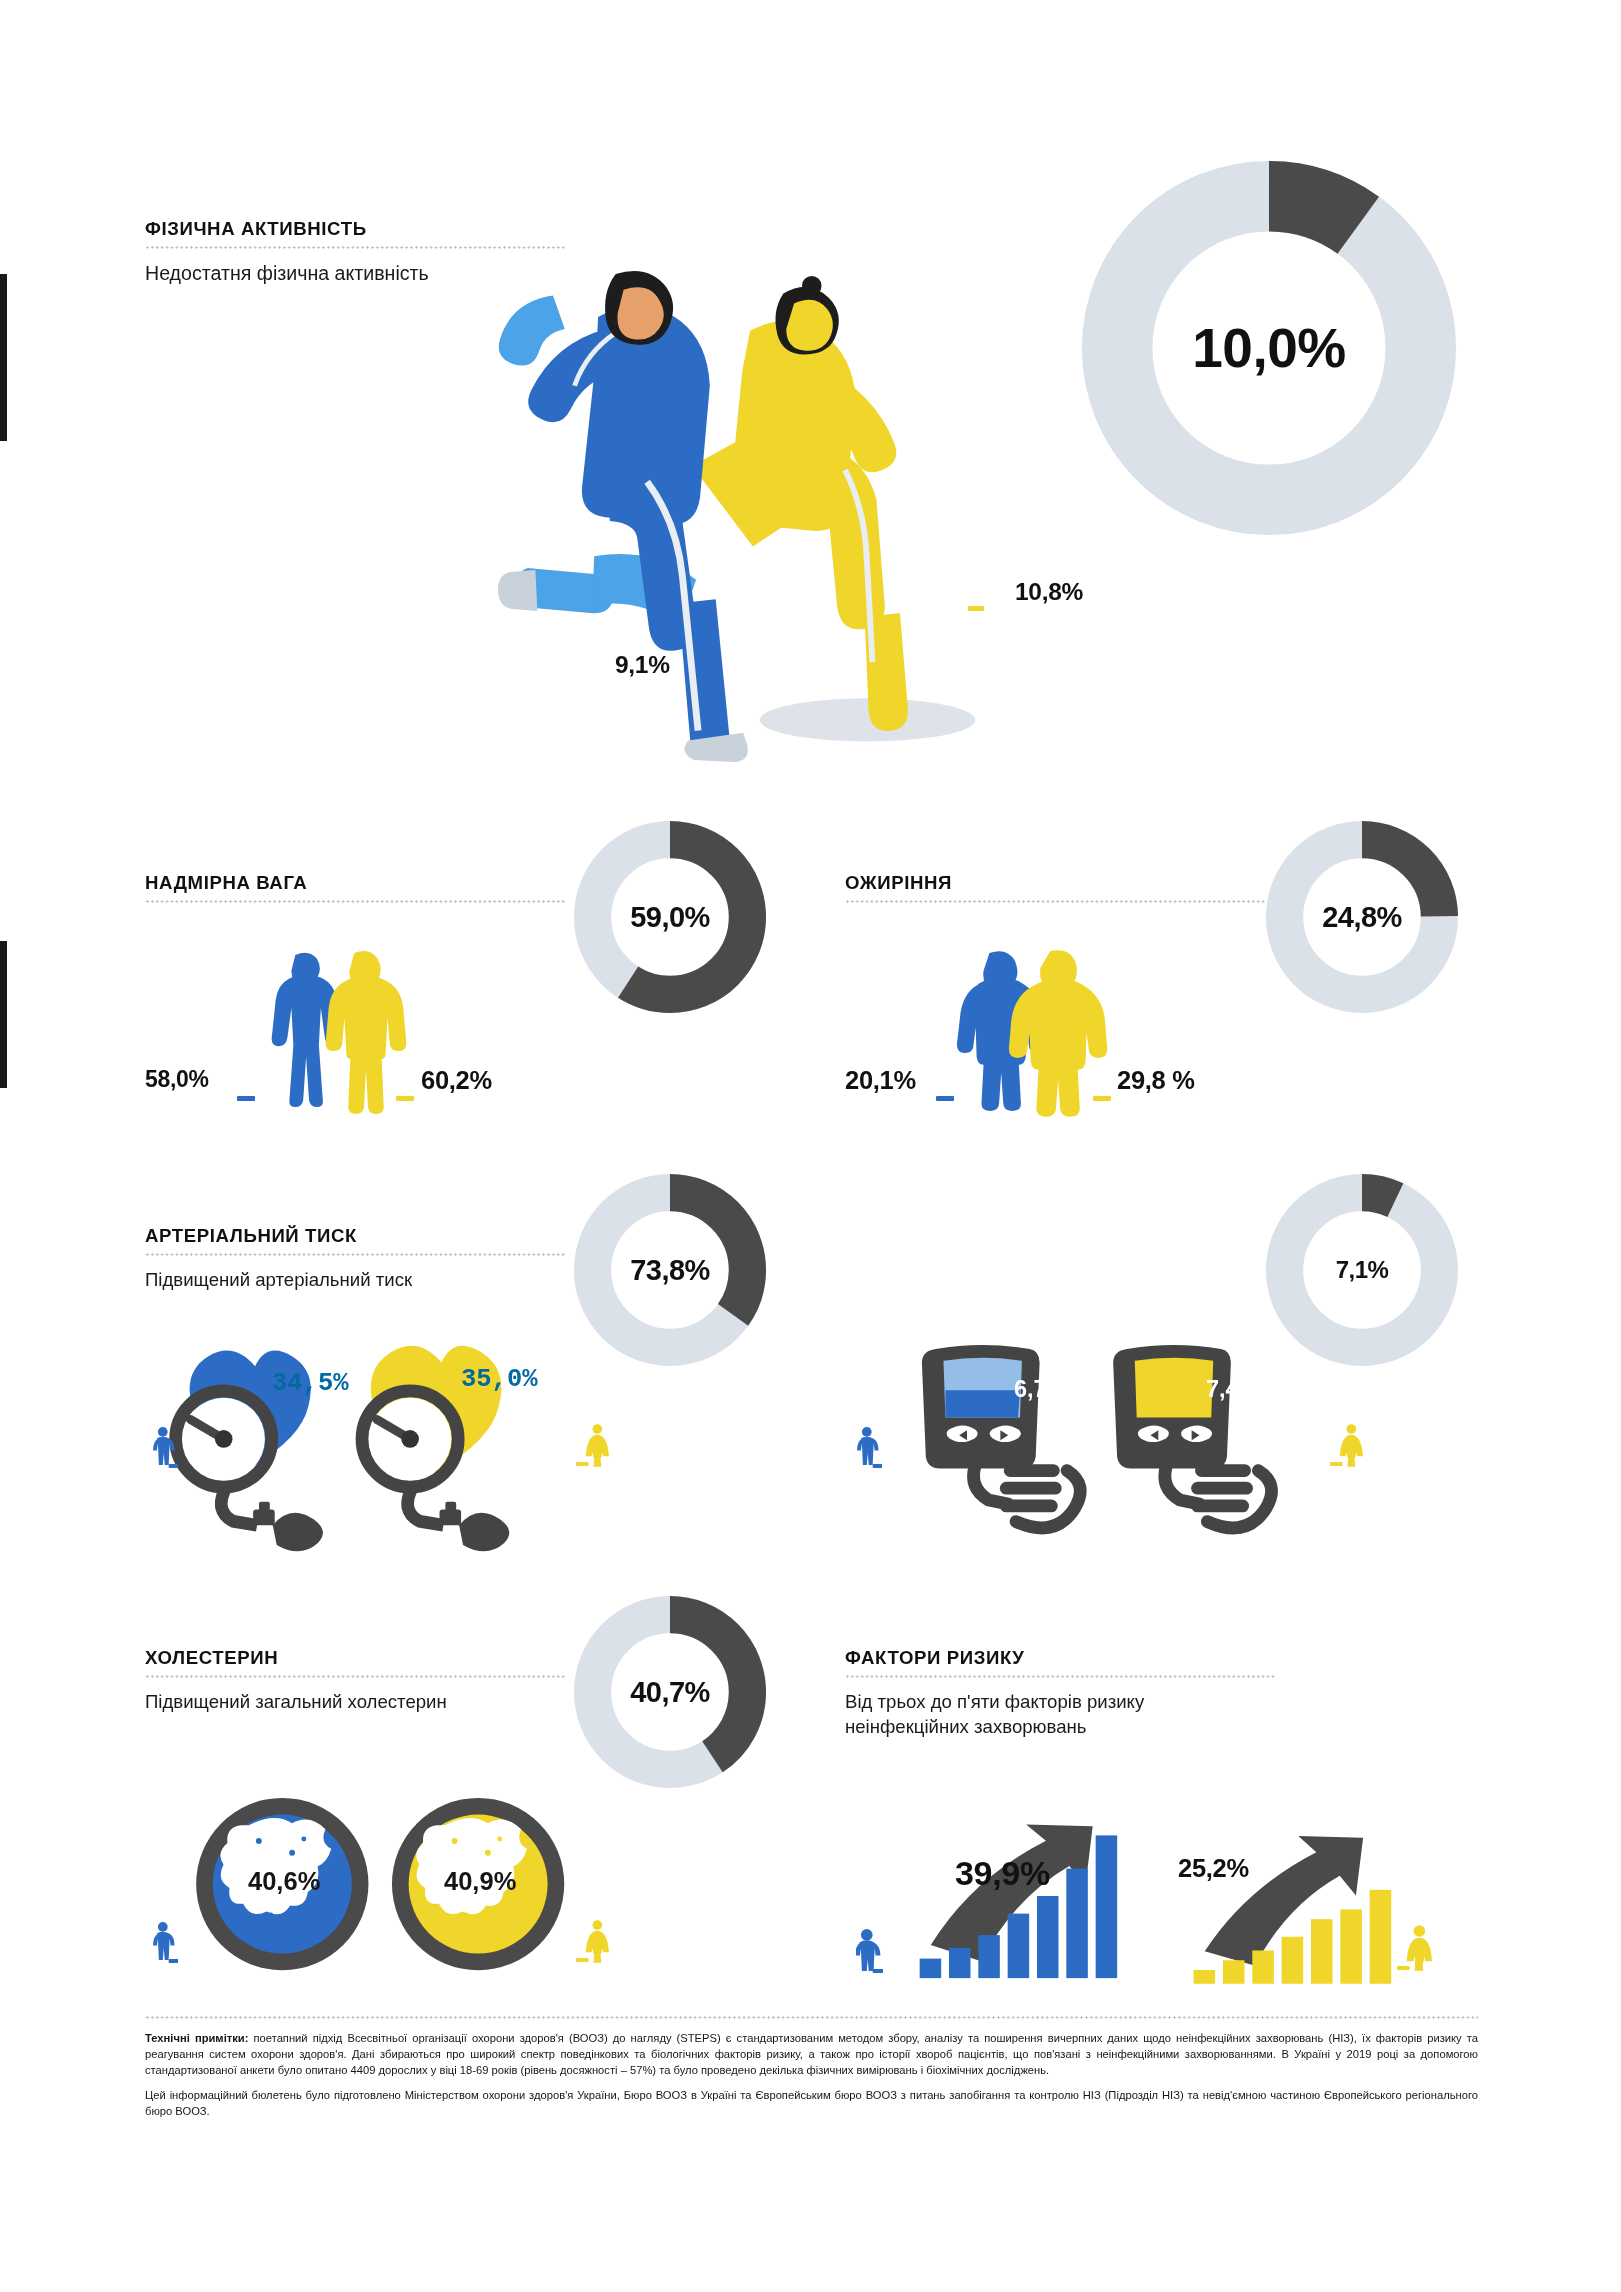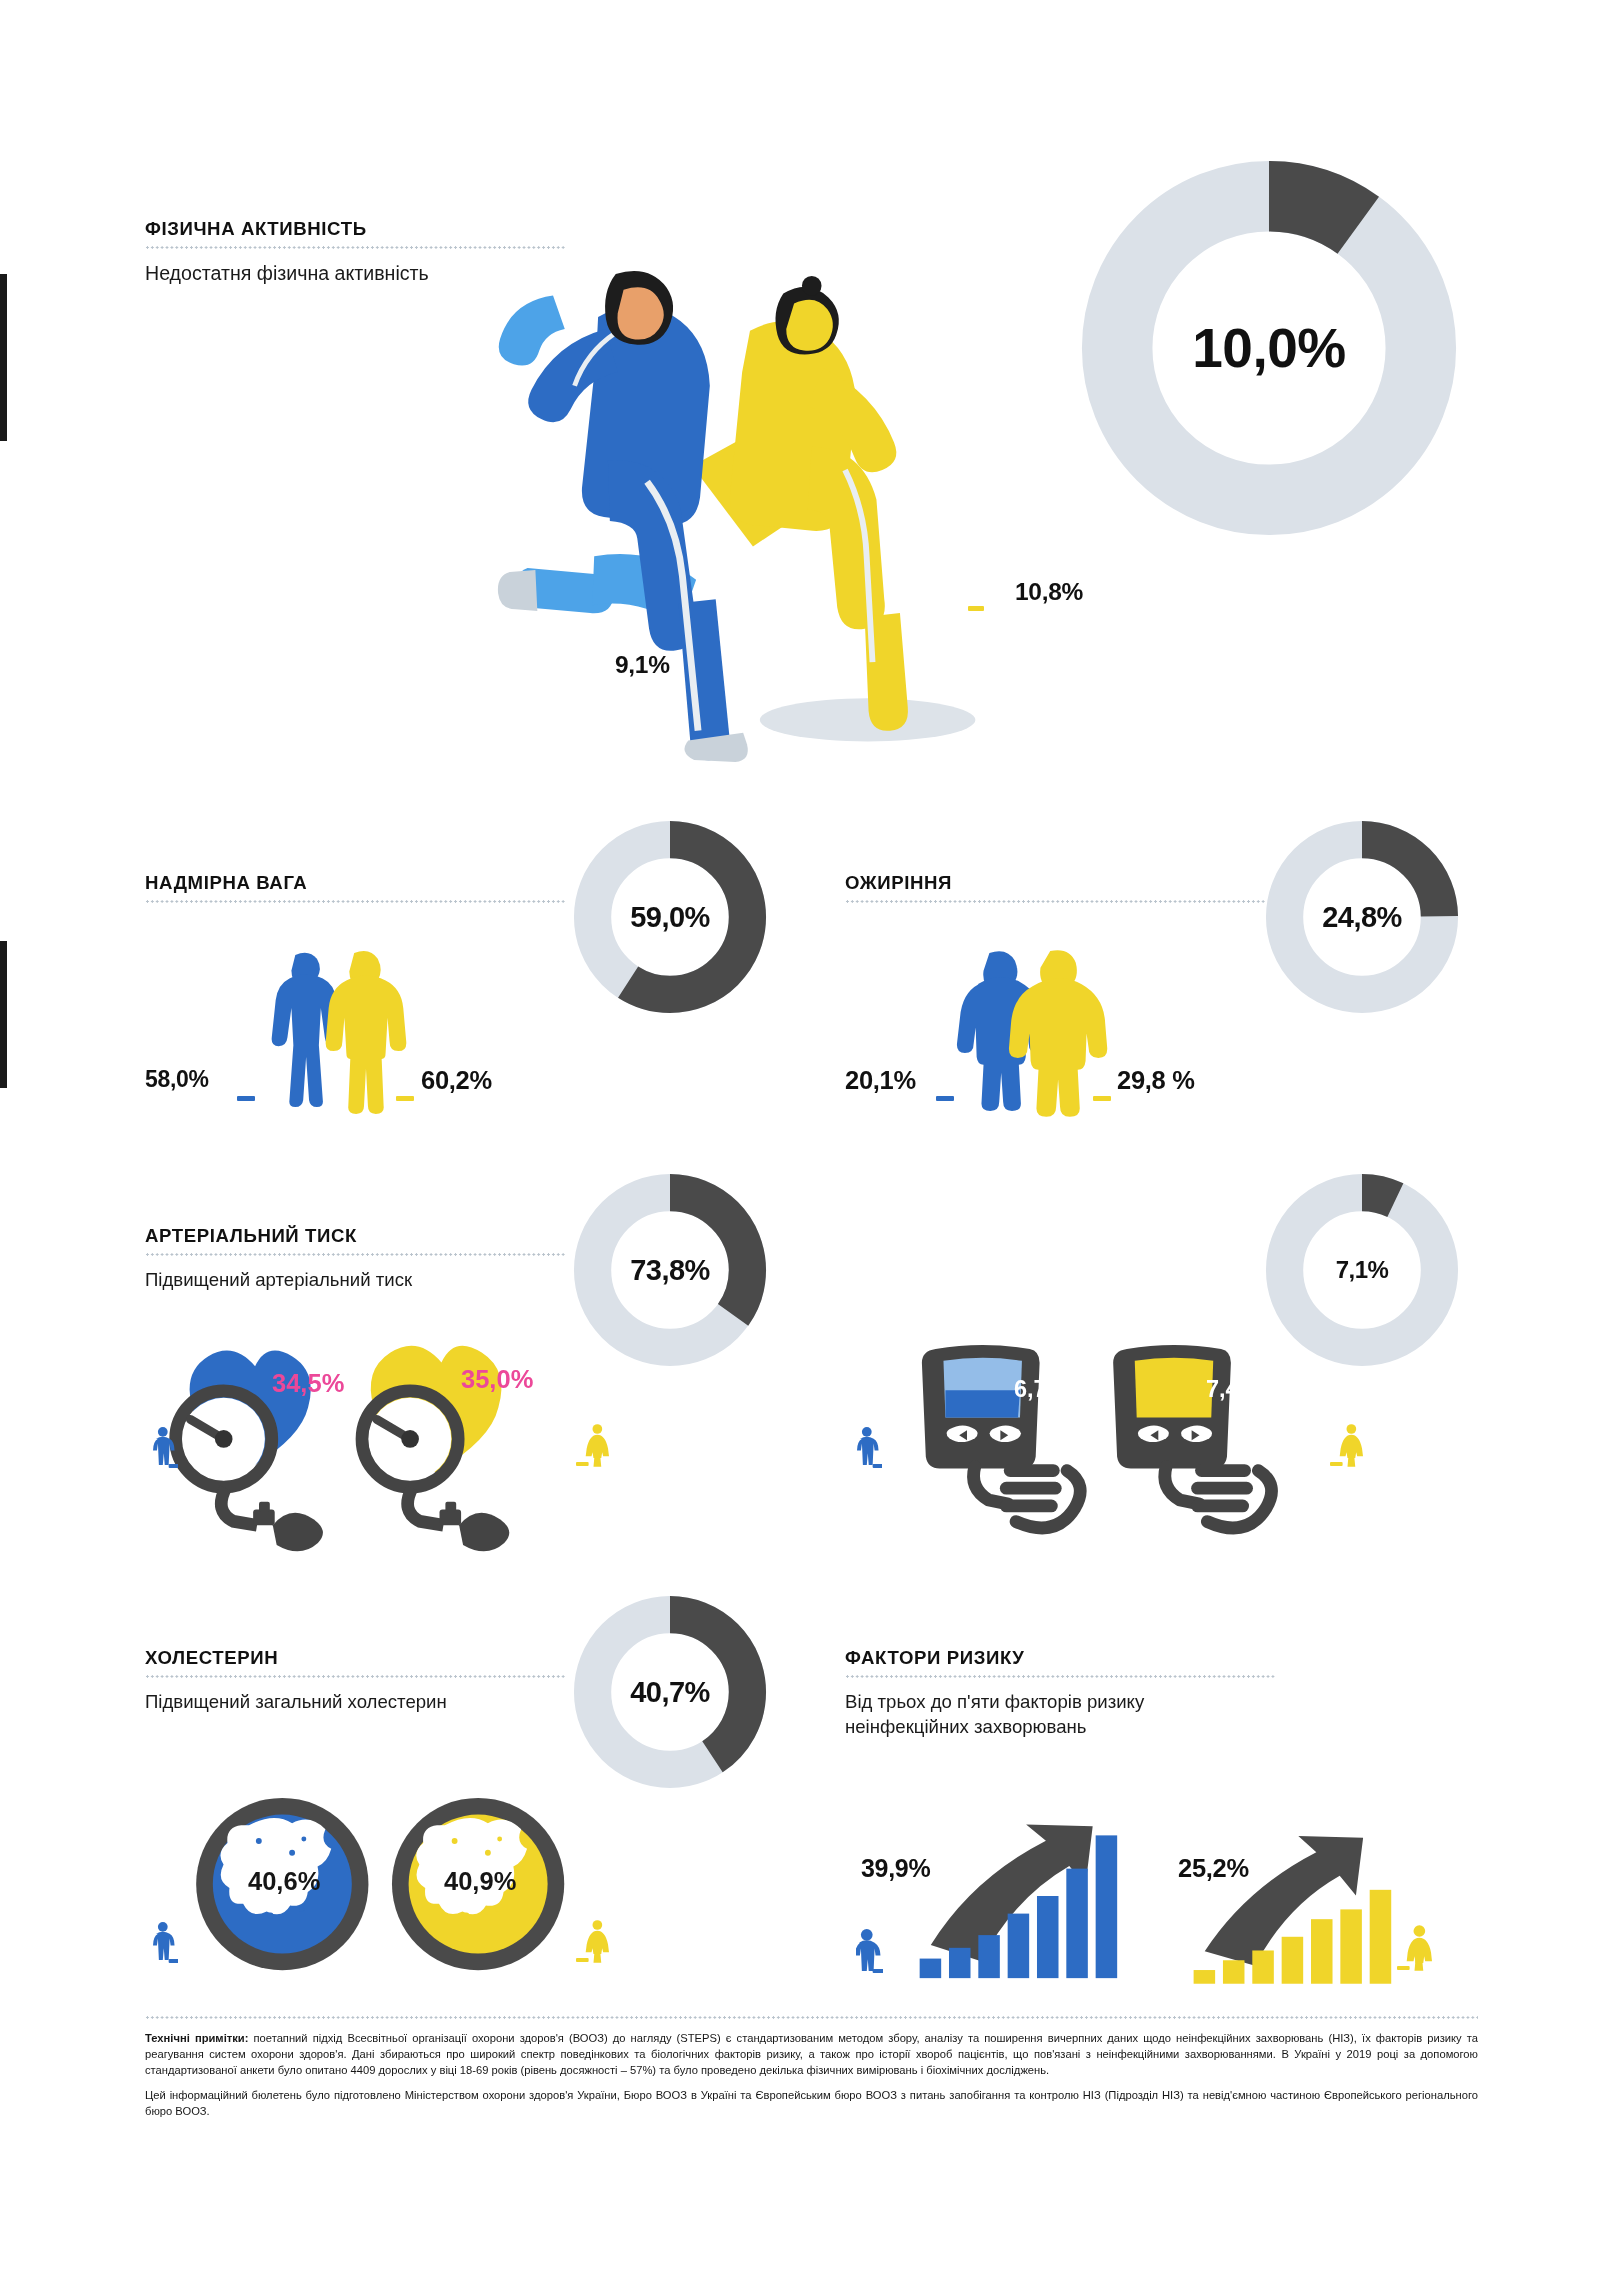--- a/index.html
+++ b/index.html
@@ -48,22 +48,23 @@
   .dash { position:absolute; height:4.9px; border-radius:1px; }
 
   
   .fig { position: absolute; }
   .fig svg { display: block; overflow: visible; }
 
   .icon-person { position: absolute; }
 
   
   .heart-num {
-    position: absolute; color: #ec4899; font-weight: bold;
+    position: absolute; color: #0369a1; font-weight: bold;
     white-space: nowrap;
+    font-family: Liberation Mono, monospace;
   }
   .meter-num {
     position: absolute; color: #ffffff; font-weight: bold; white-space: nowrap;
   }
   .circle-num {
     position: absolute; color: #161616; font-weight: bold; white-space: nowrap;
   }
 
   
   .footer { position: absolute; left: 145px; top: 2016px; width: 1333px; }
@@ -442,21 +443,21 @@
         <rect x="18" y="154" width="22" height="20"></rect>
         <rect x="48" y="143" width="22" height="31"></rect>
         <rect x="78" y="130" width="22" height="44"></rect>
         <rect x="108" y="108" width="22" height="66"></rect>
         <rect x="138" y="90" width="22" height="84"></rect>
         <rect x="168" y="62" width="22" height="112"></rect>
         <rect x="198" y="28" width="22" height="146"></rect>
       </g>
     </svg>
   </div>
-  <div class="pct" style="left:861px; top:1854px; font-size:25px;">39,9%</div>
+  <div class="pct" style="left:955px; top:1854px; font-size:34px;">39,9%</div>
   <div class="icon-person" style="left:856px; top:1929px;">
     <svg width="27.4" height="45" viewBox="0 0 28 46">
       <circle cx="11" cy="6" r="6" fill="#2d6cc4"></circle>
       <path d="M3 14 q8 -5 16 0 q6 4 6 13 l-5 0 l-1 -7 l-1 23 l-5 0 l-1 -12 l-1 12 l-5 0 l-1 -23 l-1 7 l-5 0 q0 -9 5 -13 Z" fill="#2d6cc4"></path>
       <rect x="17" y="41" width="13" height="4" rx="1" fill="#2d6cc4"></rect>
     </svg>
   </div>
 
   <div class="fig" style="left:1176px; top:1821px;">
     <svg width="225" height="167" viewBox="0 0 230 170">

